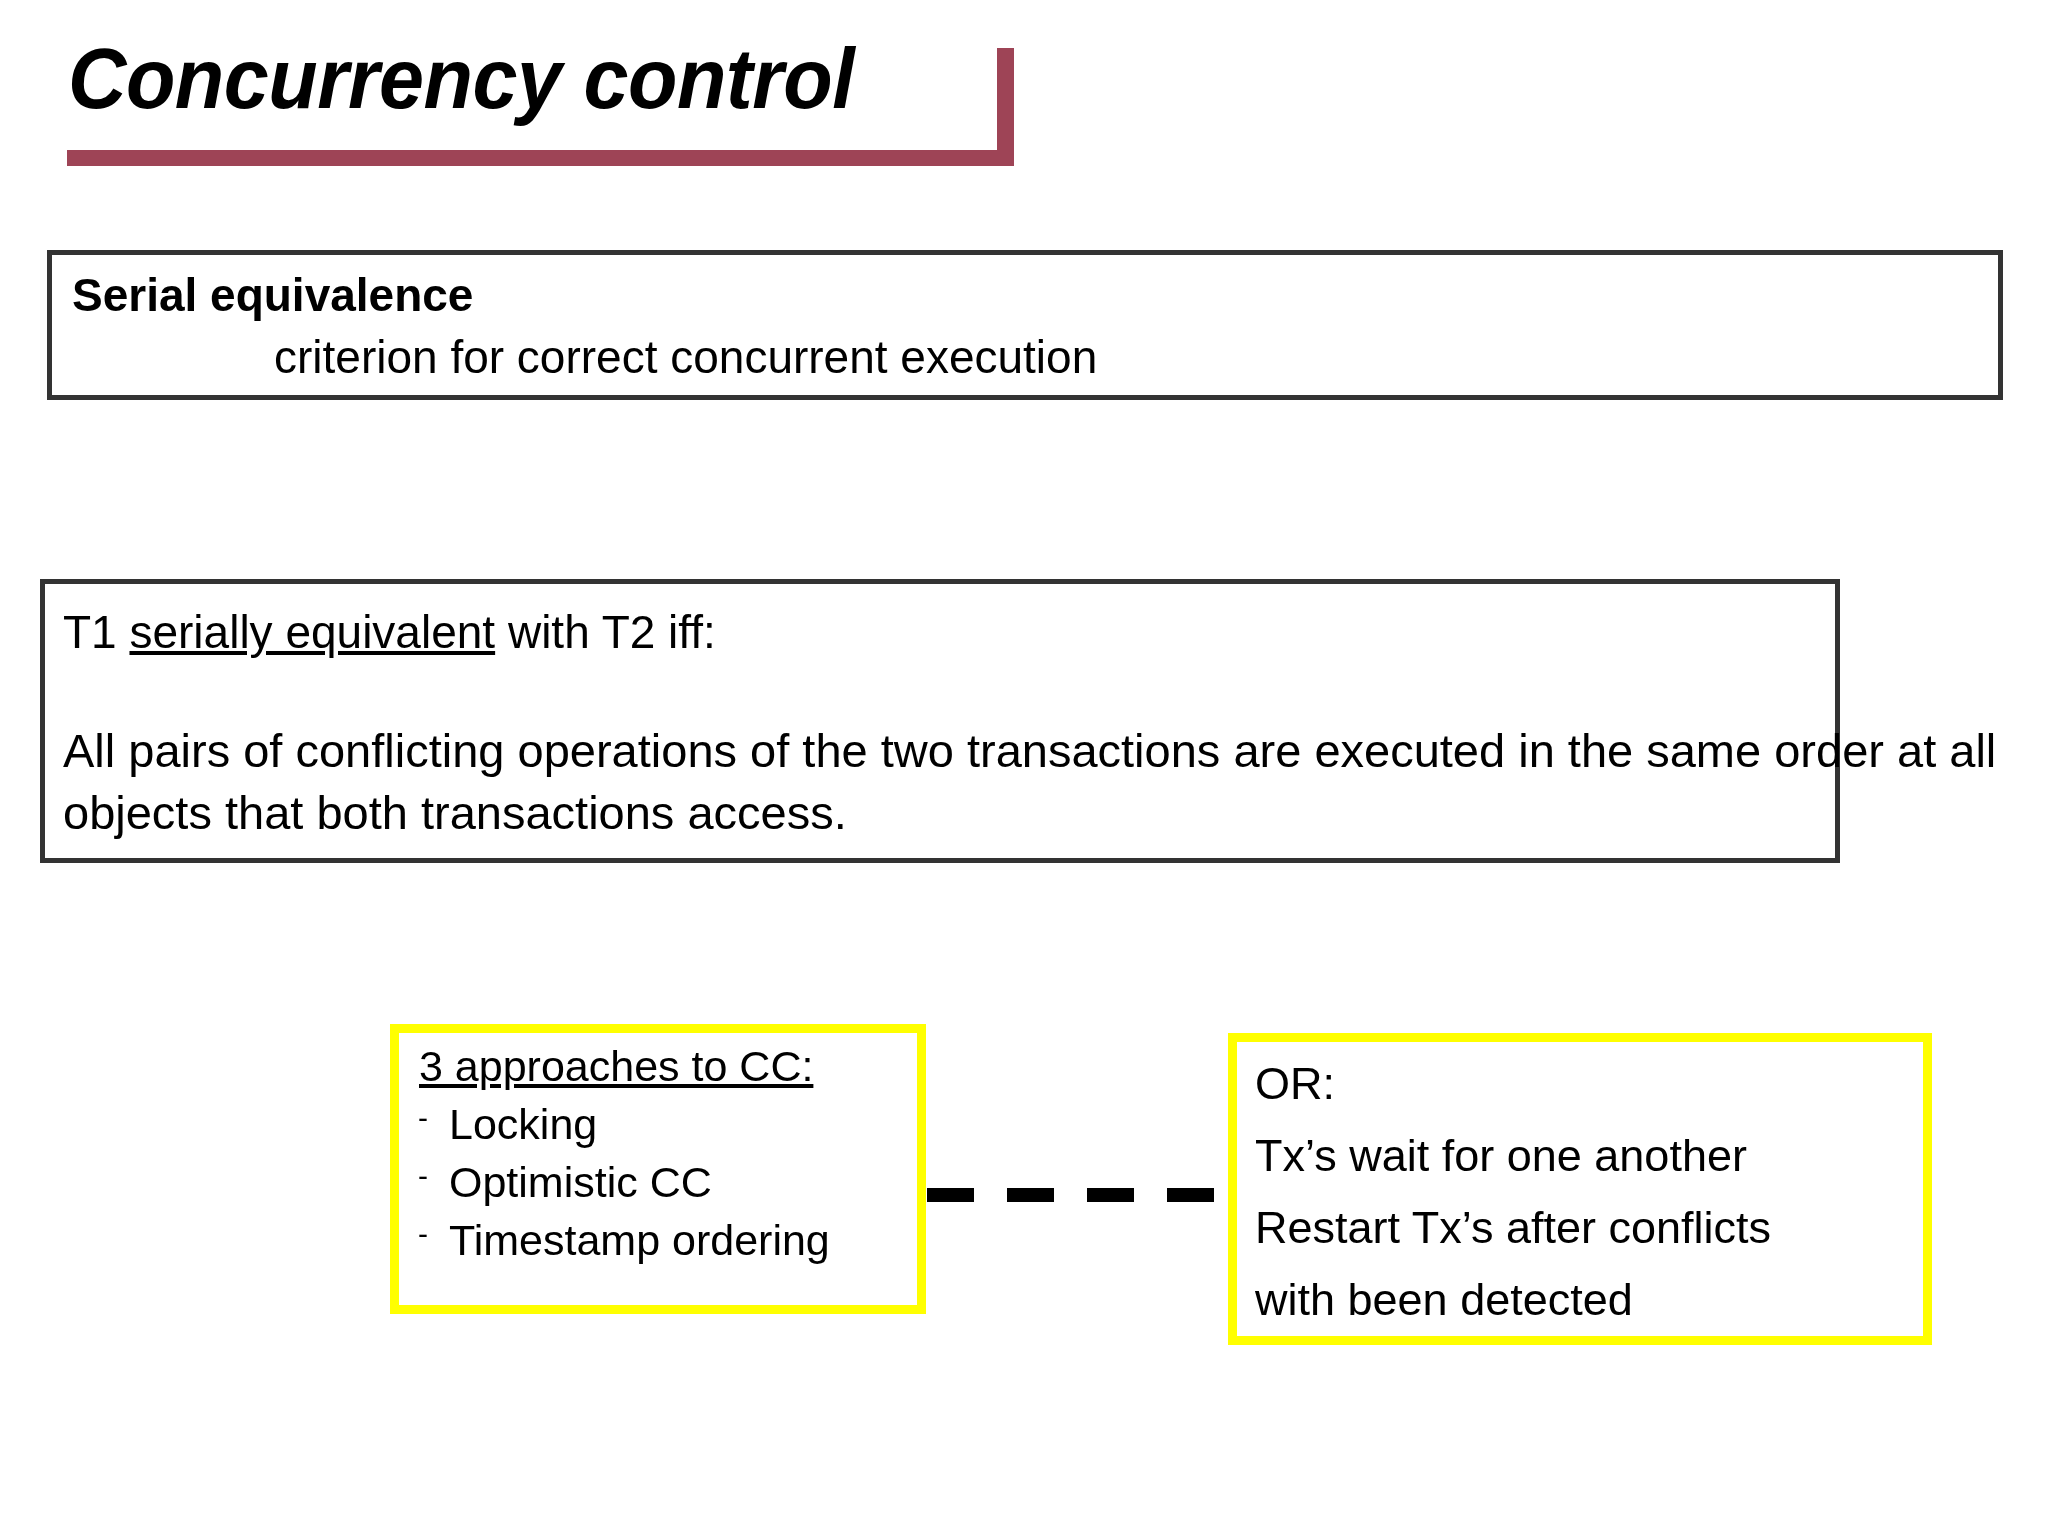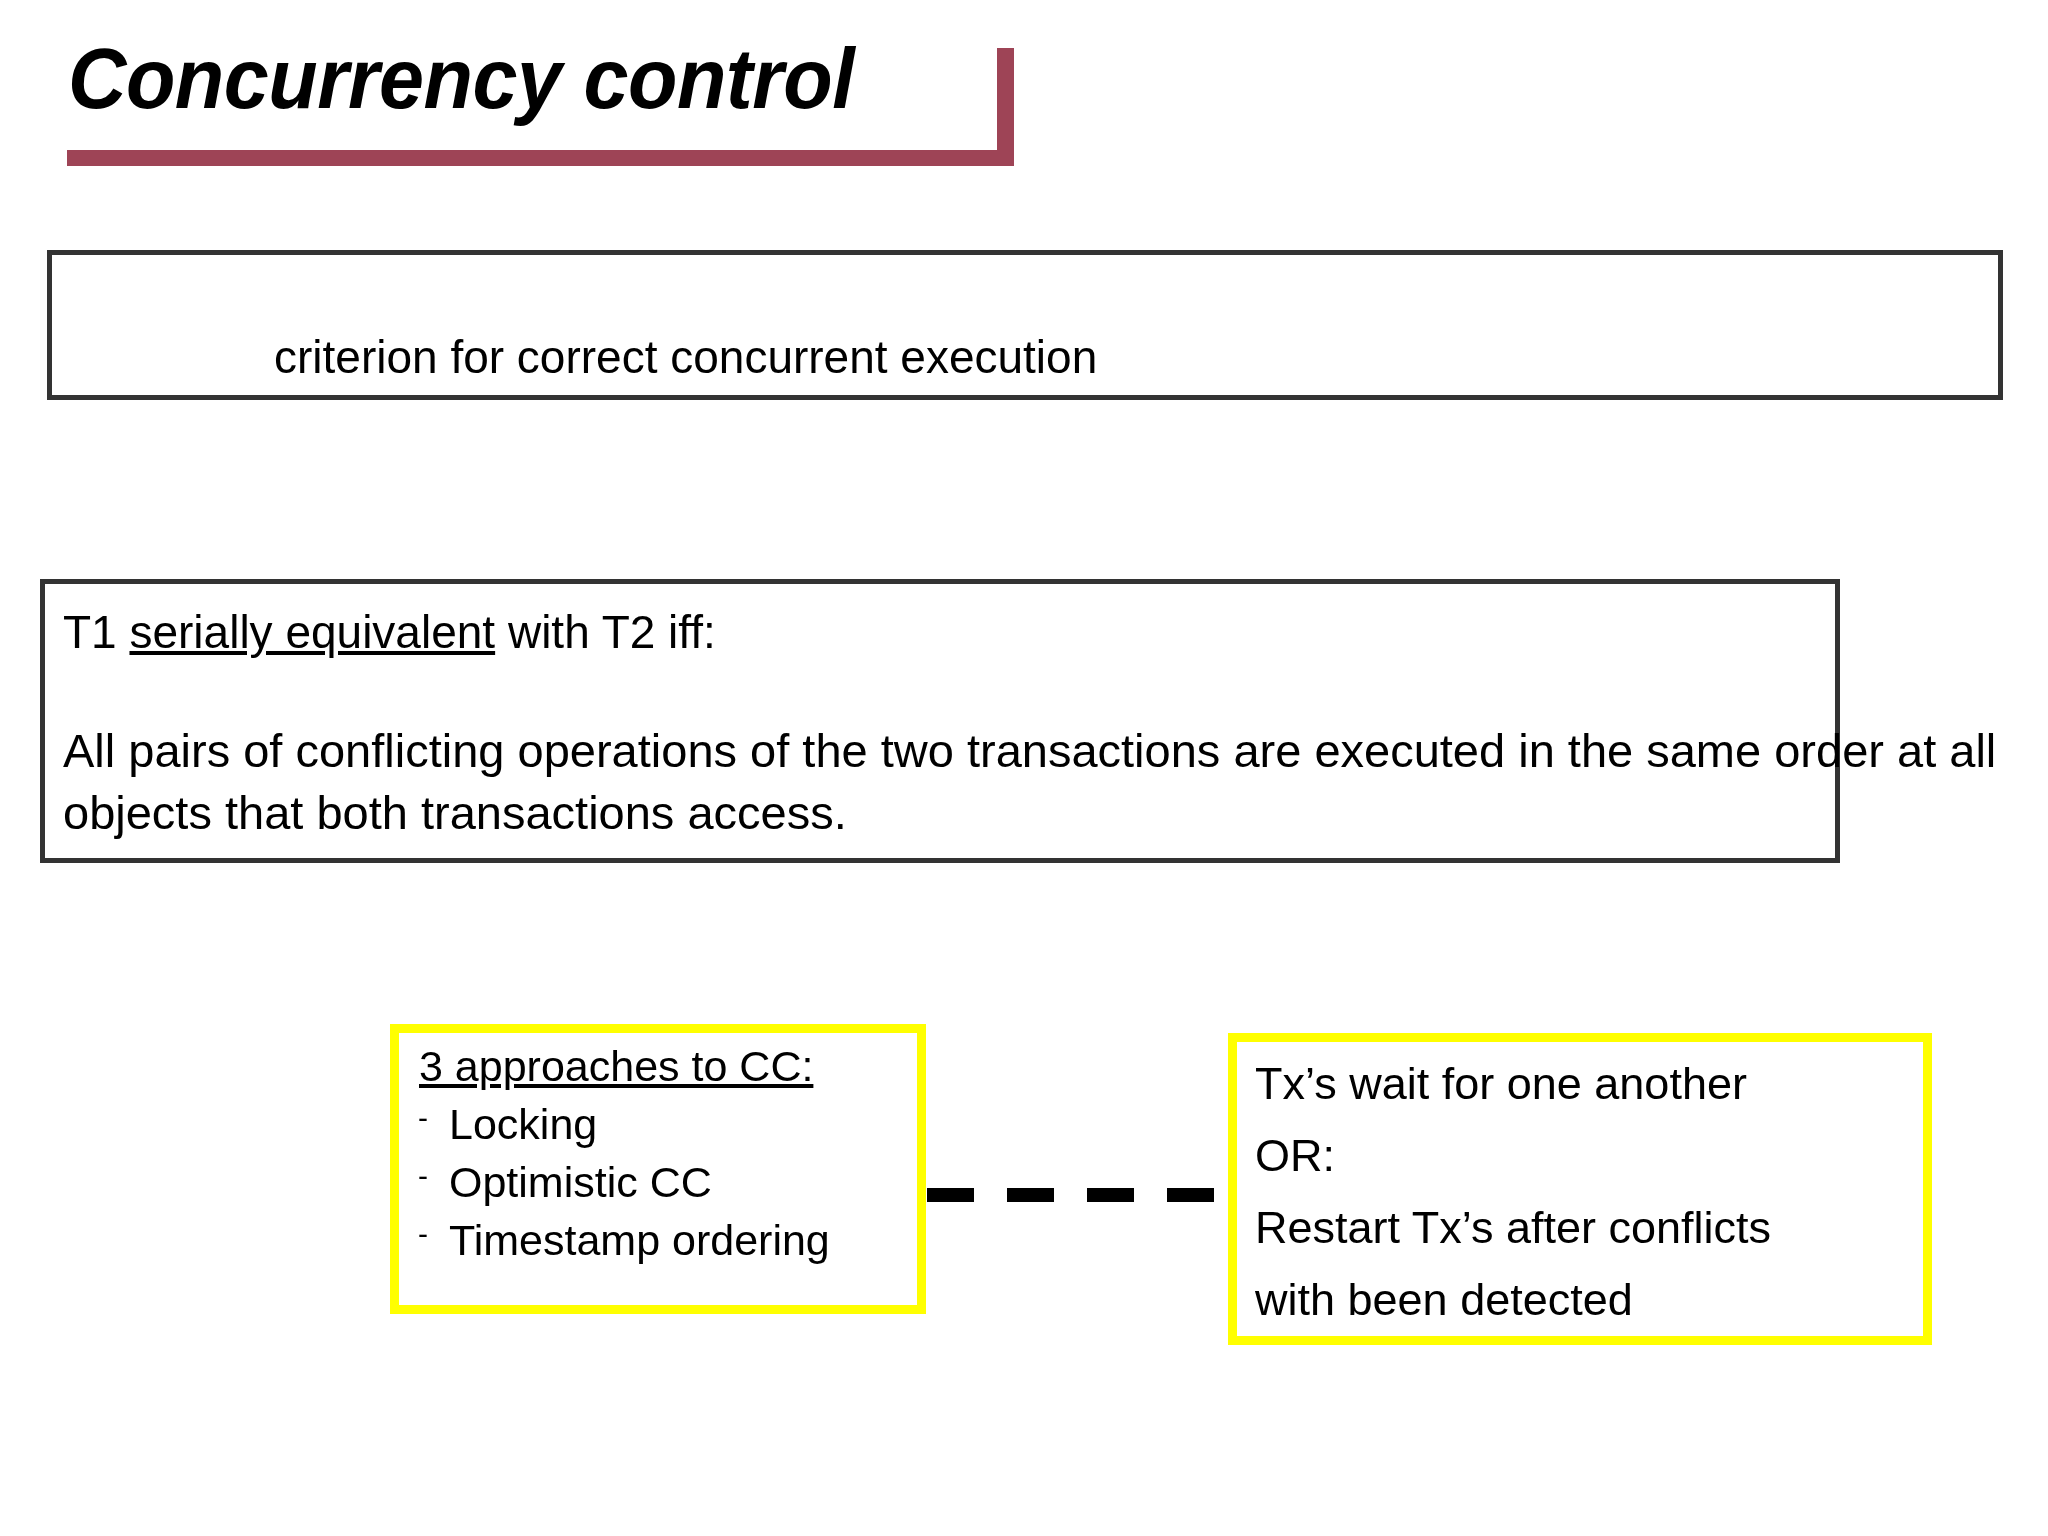--- a/index.html
+++ b/index.html
@@ -207,20 +207,21 @@
 
 <div id="slide">
 
   <div id="title-block">
     <div id="slide-title">Concurrency control</div>
     <div class="accent-vertical"></div>
     <div class="accent-horizontal"></div>
   </div>
 
   <div id="box-serial-equivalence" class="frame-box">
+    <div id="serial-equivalence-heading" class="box-line">Serial equivalence</div>
     <div id="serial-equivalence-subtext" class="box-line">criterion for correct concurrent execution</div>
   </div>
 
   <div id="box-definition" class="frame-box">
     <div id="definition-condition"><span>T1 </span><span class="underlined">serially equivalent</span><span> with T2 iff:</span></div>
     <div id="definition-statement">All pairs of conflicting operations of the two transactions are executed in the same order at all objects that both transactions access.</div>
   </div>
 
   <div id="box-approaches" class="callout-box">
     <div id="approaches-heading">3 approaches to CC:</div>
@@ -233,20 +234,20 @@
 
   <div id="connector-dashed">
     <div class="dash d0"></div>
     <div class="dash d1"></div>
     <div class="dash d2"></div>
     <div class="dash d3"></div>
   </div>
 
   <div id="box-outcomes" class="callout-box">
     <ul id="outcomes-lines">
+      <li>OR:</li>
       <li>Tx’s wait for one another</li>
-      <li>OR:</li>
       <li>Restart Tx’s after conflicts</li>
       <li>with been detected</li>
     </ul>
   </div>
 
 </div>
 
 </body></html>

